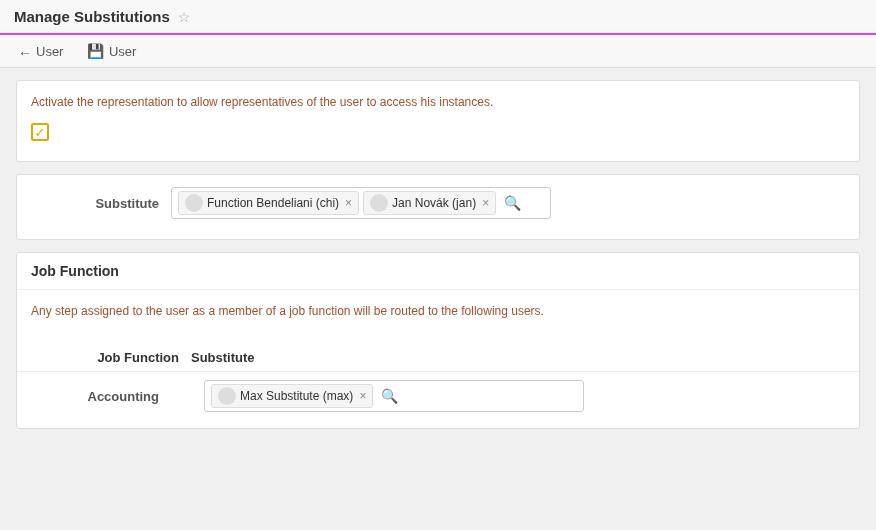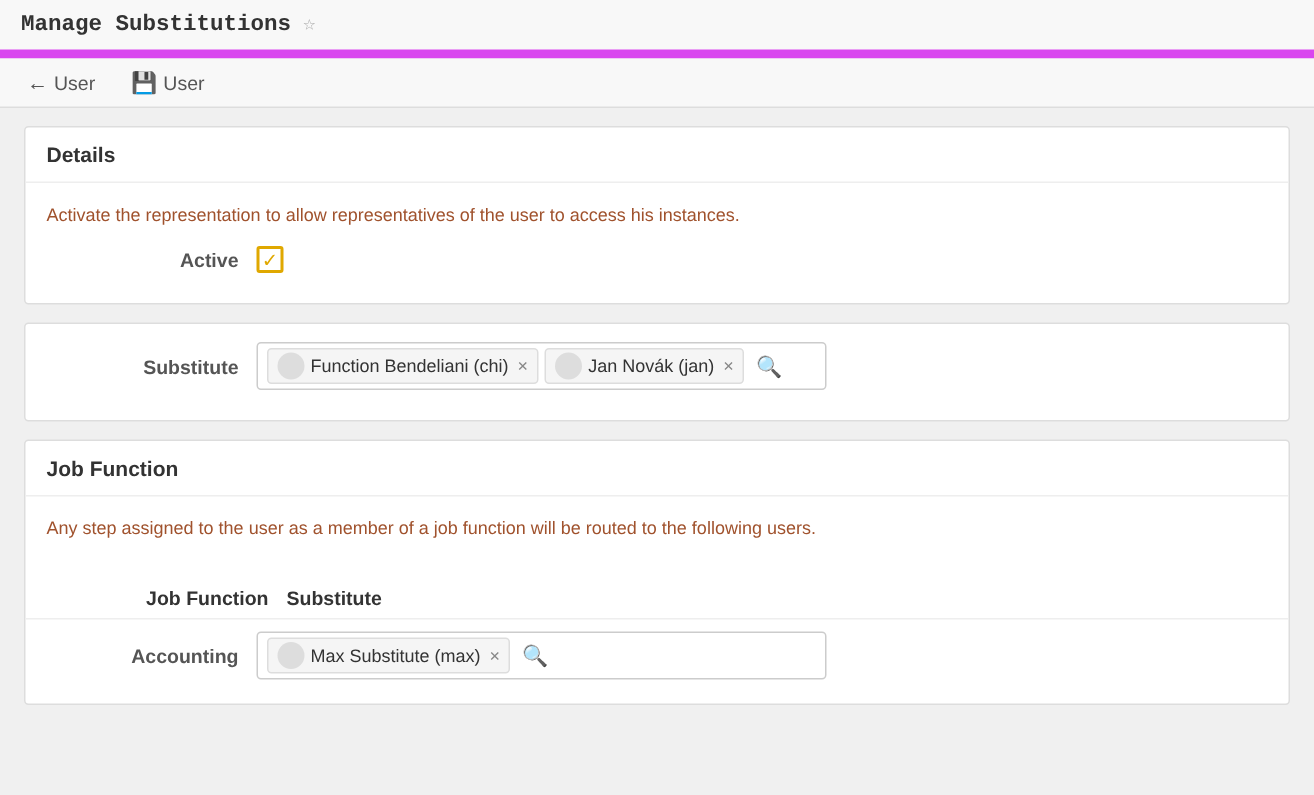--- a/index.html
+++ b/index.html
@@ -9,26 +9,25 @@
       background: #f0f0f0;
       color: #333;
       width: 876px;
       height: 530px;
       overflow: hidden;
     }
 
     
     .title-bar {
       background: #f8f8f8;
-      border-bottom: 6px solid #d946ef;
+      border-bottom: 2px solid #d946ef;
       padding: 8px 14px;
       display: flex;
       align-items: center;
       gap: 8px;
-      font-family: Liberation Mono, monospace;
     }
     .title-bar-title {
       font-size: 15px;
       font-weight: bold;
       color: #333;
     }
     .star-icon {
       color: #aaa;
       font-size: 14px;
       cursor: pointer;
@@ -212,27 +211,23 @@
   </button>
   <button class="toolbar-btn">
     <span class="btn-icon">💾</span>
     <span>User</span>
   </button>
 </div>
 
 <div class="main-content">
 
   <div class="section">
-    <div class="section-header">
-      <span class="section-title">Details</span>
-    </div>
     <div class="section-body">
       <div class="section-description">Activate the representation to allow representatives of the user to access his instances.</div>
       <div class="form-row">
-        <div class="form-label">Active</div>
         <div class="checkbox-wrapper">
           <div class="custom-checkbox">
             <span class="checkmark">✓</span>
           </div>
         </div>
       </div>
     </div>
   </div>
 
   <div class="section">
@@ -262,21 +257,21 @@
     </div>
     <div class="section-body">
       <div class="section-description">Any step assigned to the user as a member of a job function will be routed to the following users.</div>
     </div>
 
     <div class="table-header-row">
       <div class="table-header-cell th-job-function">Job Function</div>
       <div class="table-header-cell th-substitute">Substitute</div>
     </div>
 
-    <div class="form-row" style="padding: 8px 14px;">
+    <div class="form-row" style="padding: 8px 14px; gap: 33px;">
       <div class="form-label">Accounting</div>
       <div class="tag-input-container">
         <div class="tag">
           <span class="tag-avatar"></span>
           <span>Max Substitute (max)</span>
           <span class="tag-close">×</span>
         </div>
         <button class="search-icon-btn">🔍</button>
       </div>
     </div>

